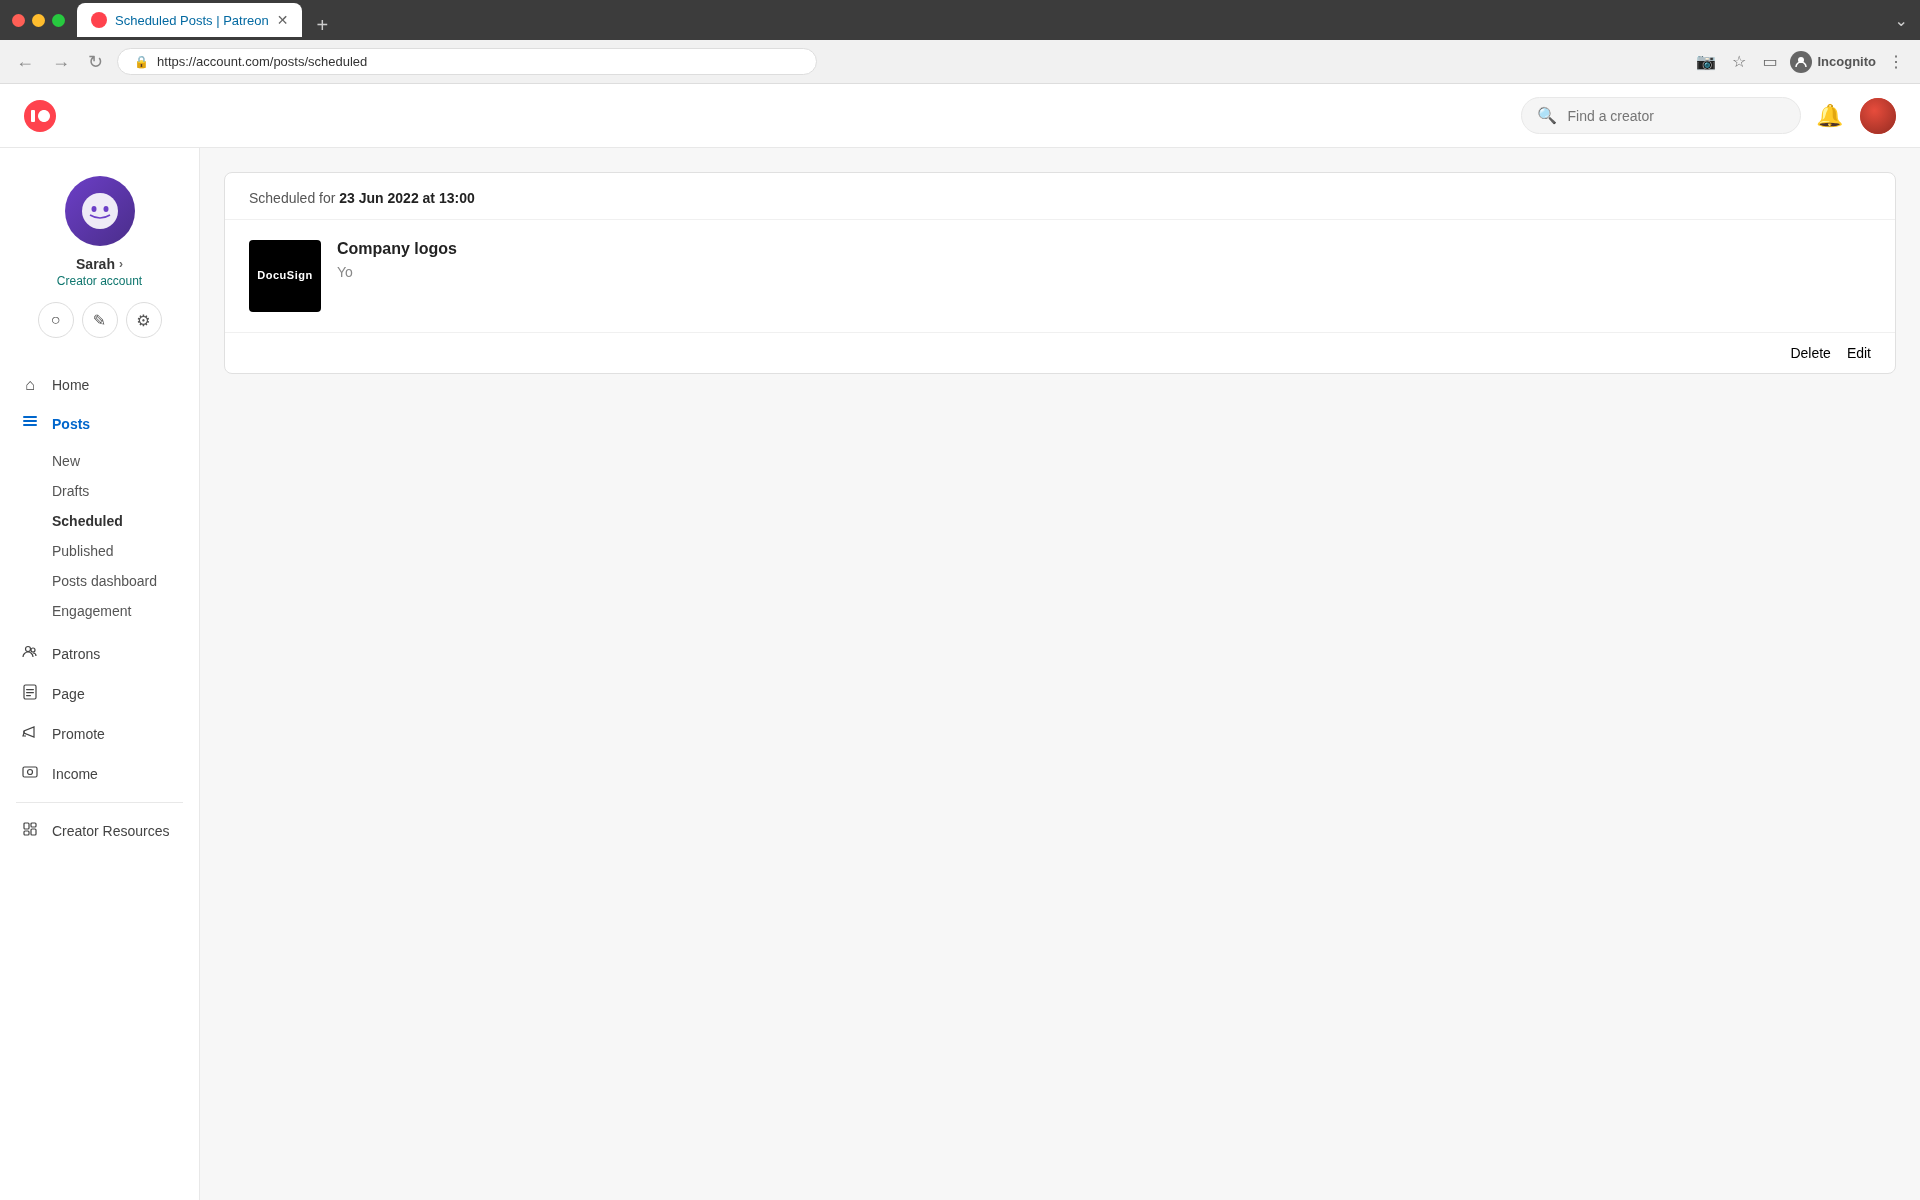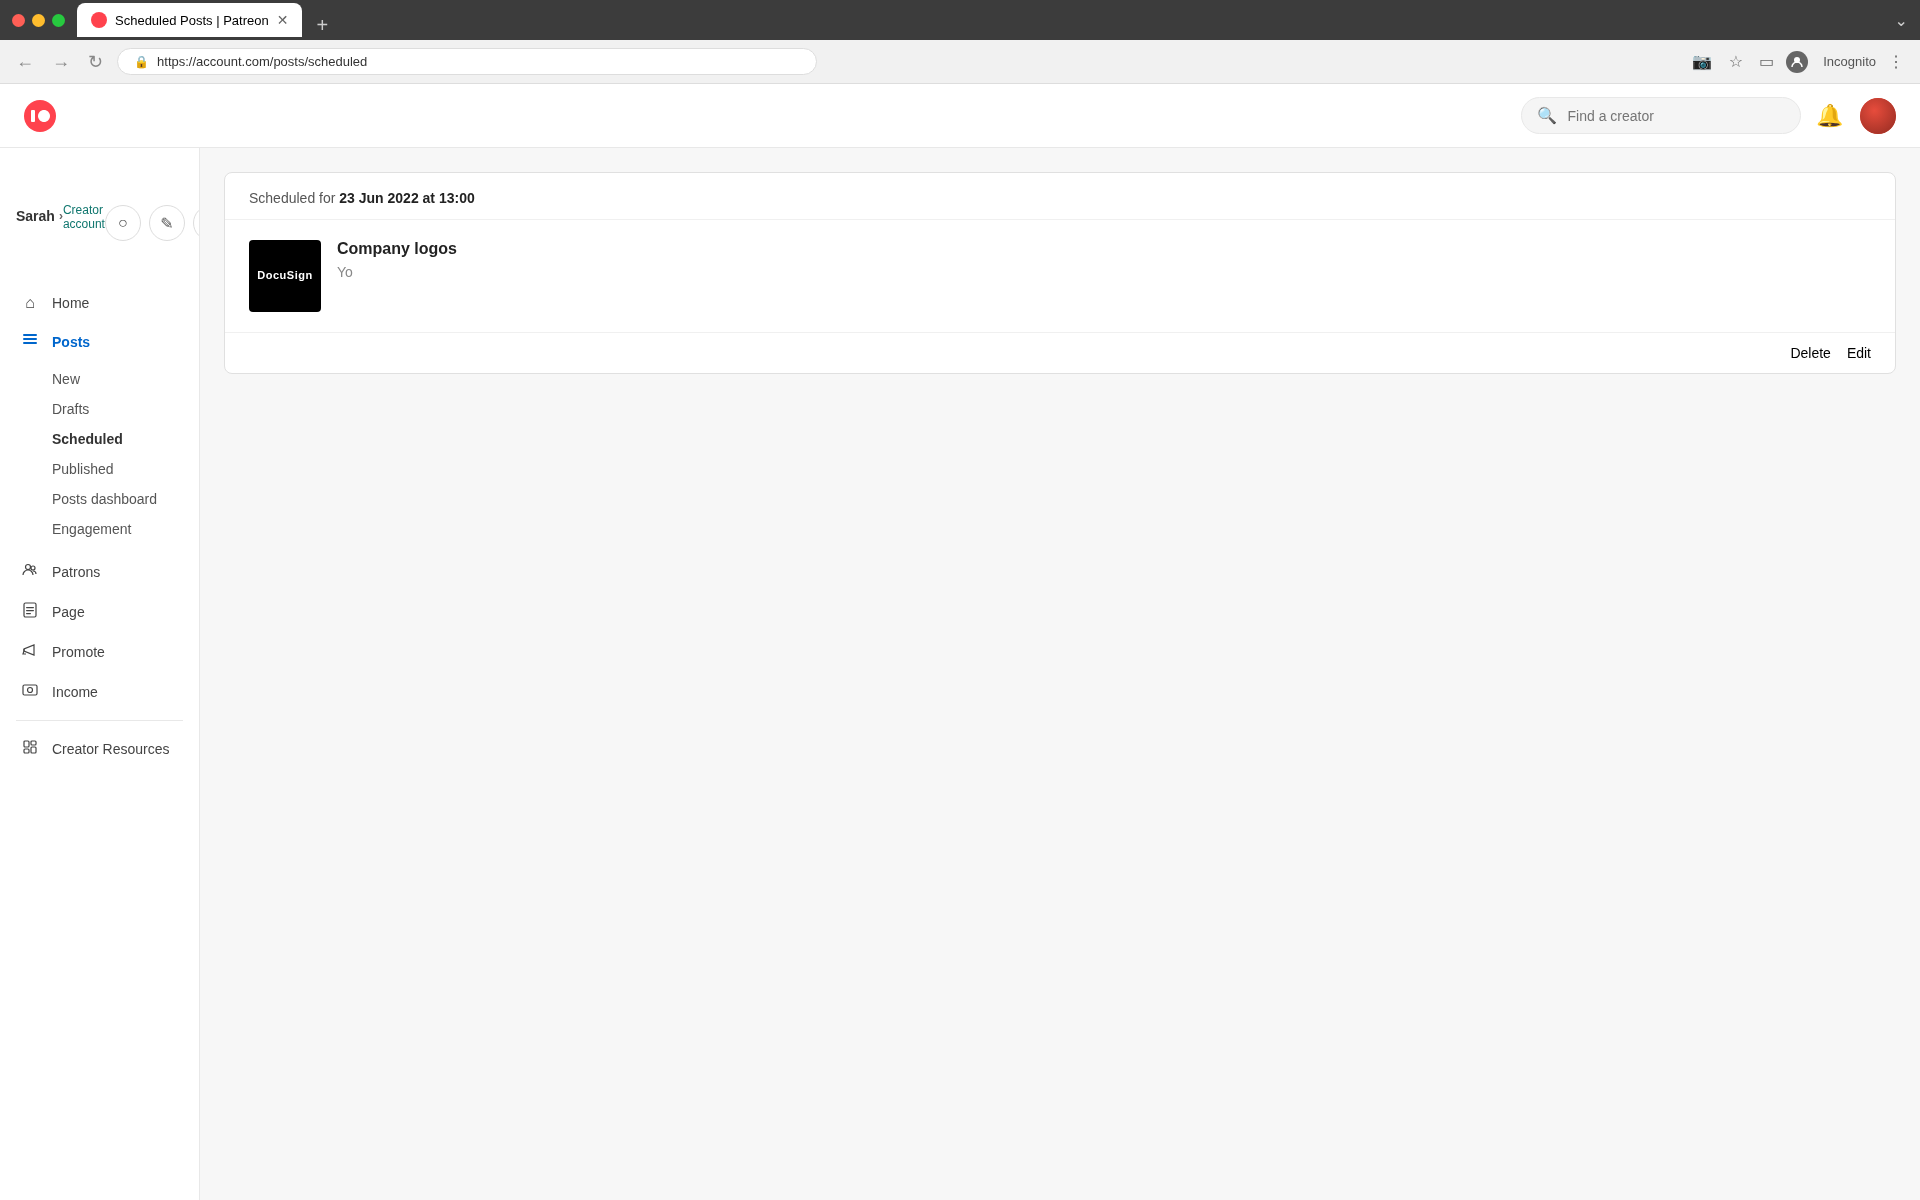--- a/index.html
+++ b/index.html
@@ -9,53 +9,53 @@
     .browser-chrome { background: #3c3c3c; width: 100%; }
     .browser-titlebar { display: flex; align-items: center; padding: 8px 12px; background: #3c3c3c; height: 40px; }
     .browser-dots { display: flex; gap: 7px; align-items: center; margin-right: 12px; }
     .browser-dot { width: 13px; height: 13px; border-radius: 50%; }
     .browser-dot.red { background: #ff5f56; }
     .browser-dot.yellow { background: #ffbd2e; }
     .browser-dot.green { background: #27c93f; }
     .browser-tabs { display: flex; align-items: flex-end; flex: 1; }
     .browser-tab { display: flex; align-items: center; background: #ffffff; border-radius: 8px 8px 0 0; padding: 6px 14px; gap: 8px; min-width: 200px; height: 34px; }
     .browser-tab-favicon { width: 16px; height: 16px; background: #ff424d; border-radius: 50%; }
-    .browser-tab-title { font-size: 13px; color: #000000; flex: 1; }
+    .browser-tab-title { font-size: 13px; color: #0369a1; flex: 1; }
     .browser-tab-close { font-size: 14px; color: #666; cursor: pointer; }
     .browser-new-tab { background: none; border: none; color: #ccc; font-size: 20px; margin-left: 8px; cursor: pointer; padding: 0 6px; }
     .browser-tab-expander { margin-left: auto; color: #ccc; font-size: 16px; }
 
     .browser-toolbar { background: #f1f1f1; display: flex; align-items: center; padding: 6px 12px; gap: 10px; height: 44px; border-bottom: 1px solid #ddd; }
     .browser-nav-btn { background: none; border: none; color: #888; font-size: 18px; cursor: pointer; padding: 4px; border-radius: 4px; }
     .browser-address-bar { flex: 1; background: white; border: 1px solid #ddd; border-radius: 20px; padding: 5px 16px; font-size: 13px; color: #444; display: flex; align-items: center; gap: 8px; max-width: 700px; }
     .browser-address-lock { color: #555; font-size: 12px; }
     .browser-address-url { color: #333; font-size: 13px; }
     .browser-toolbar-right { display: flex; align-items: center; gap: 8px; margin-left: auto; color: #666; }
     .browser-toolbar-icon { font-size: 16px; cursor: pointer; padding: 4px; }
-    .incognito-badge { background: none; border: none; display: flex; align-items: center; gap: 15px; color: #555; font-size: 13px; cursor: pointer; }
+    .incognito-badge { background: none; border: none; display: flex; align-items: center; gap: 6px; color: #555; font-size: 13px; cursor: pointer; font-weight: bold; }
     .incognito-icon { width: 22px; height: 22px; background: #666; border-radius: 50%; display: flex; align-items: center; justify-content: center; color: white; font-size: 12px; }
 
     
     .app { display: flex; flex-direction: column; height: calc(1200px - 84px); background: white; }
     .app-header { background: white; border-bottom: 1px solid #e8e8e8; height: 64px; display: flex; align-items: center; padding: 0 24px; position: relative; z-index: 10; }
     .patreon-logo { display: flex; align-items: center; gap: 4px; }
     .header-right { margin-left: auto; display: flex; align-items: center; gap: 16px; }
     .search-bar { display: flex; align-items: center; background: #f5f5f5; border-radius: 24px; padding: 8px 16px; gap: 10px; width: 280px; border: 1px solid #e8e8e8; }
     .search-icon { color: #888; font-size: 16px; }
     .search-input { background: none; border: none; outline: none; font-size: 14px; color: #333; flex: 1; }
     .header-bell { font-size: 22px; color: #444; cursor: pointer; }
     .header-avatar { width: 36px; height: 36px; border-radius: 50%; background: linear-gradient(135deg, #e74c3c, #c0392b); cursor: pointer; overflow: hidden; display: flex; align-items: center; justify-content: center; }
     .header-avatar-inner { width: 100%; height: 100%; background: radial-gradient(circle at 40% 35%, #e74c3c 0%, #922b21 100%); border-radius: 50%; }
 
     
     .main-layout { display: flex; flex: 1; overflow: hidden; }
 
     
     .sidebar { width: 200px; background: white; border-right: 1px solid #e8e8e8; padding: 16px 0; display: flex; flex-direction: column; overflow-y: auto; flex-shrink: 0; }
-    .sidebar-profile { display: flex; flex-direction: row; align-items: center; padding: 12px 16px 20px; }
+    .sidebar-profile { display: flex; flex-direction: column; align-items: center; padding: 12px 16px 20px; }
     .sidebar-avatar { width: 70px; height: 70px; border-radius: 50%; background: linear-gradient(135deg, #6c3fc7, #4a2d8a); display: flex; align-items: center; justify-content: center; margin-bottom: 10px; overflow: hidden; }
     .sidebar-username { font-size: 14px; font-weight: 600; color: #333; display: flex; align-items: center; gap: 4px; }
     .sidebar-username-arrow { font-size: 12px; color: #666; }
     .sidebar-role { font-size: 12px; color: #0f766e; margin-top: 2px; }
     .sidebar-actions { display: flex; gap: 8px; margin-top: 14px; }
     .sidebar-action-btn { width: 36px; height: 36px; border-radius: 50%; border: 1.5px solid #ddd; background: none; display: flex; align-items: center; justify-content: center; cursor: pointer; color: #555; font-size: 16px; }
 
     .sidebar-nav { padding: 8px 0; }
     .sidebar-nav-item { display: flex; align-items: center; gap: 12px; padding: 10px 20px; cursor: pointer; font-size: 14px; color: #444; border-radius: 0; transition: background 0.15s; }
     .sidebar-nav-item.active { color: #0066cc; font-weight: 600; }

